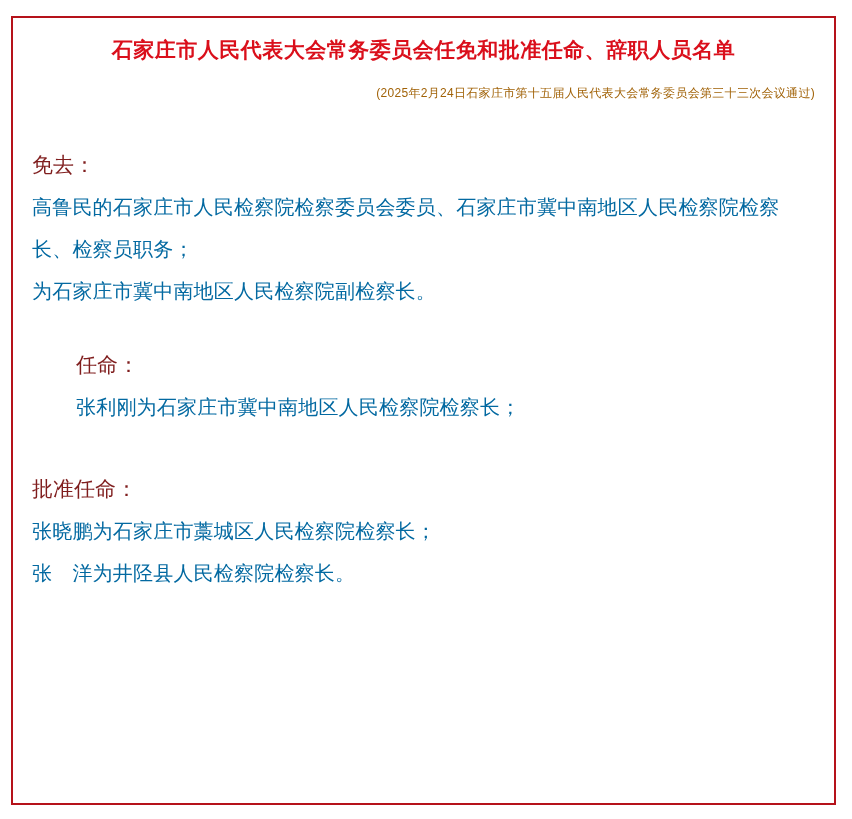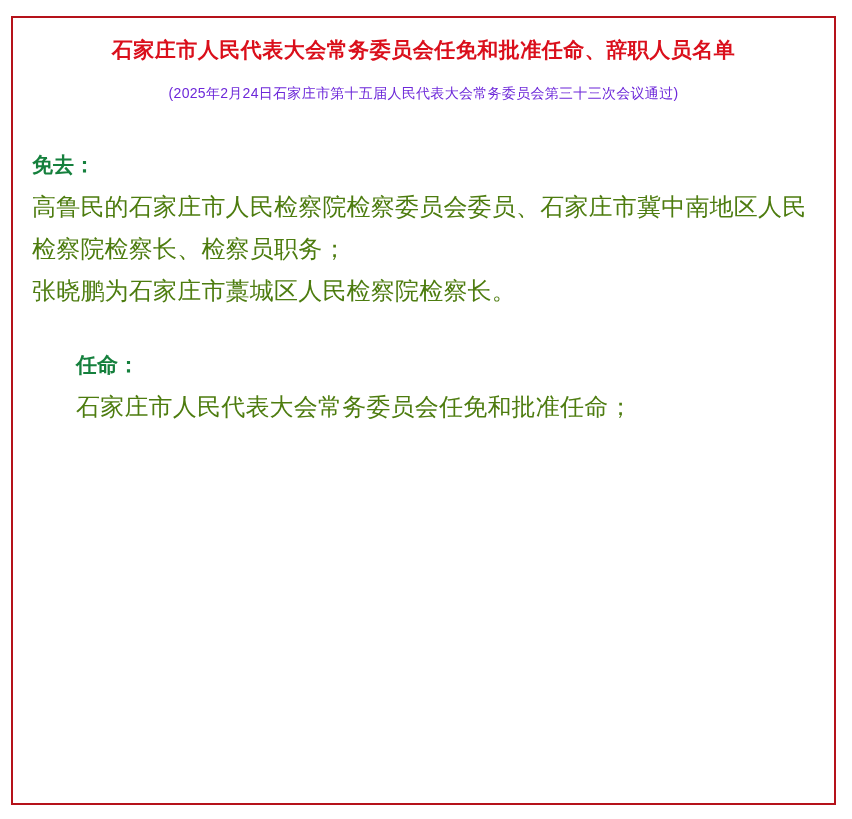--- a/index.html
+++ b/index.html
@@ -31,67 +31,72 @@
     margin: 0;
     font-size: 21px;
     font-weight: bold;
     line-height: 32px;
     text-align: center;
     color: #da0f1b;
     letter-spacing: 0.5px;
   }
   .subtitle {
     margin: 14px 0 0 0;
-    font-size: 14px;
+    font-size: 12px;
     font-weight: normal;
     line-height: 26px;
-    text-align: center;
-    color: #6d28d9;
+    text-align: right;
+    color: #a16207;
     letter-spacing: 0.3px;
   }
   .section { margin: 0; }
   .section-1 { margin-top: 38px; }
   .section-2 { margin-top: 32px; margin-left: 44px; }
   .section-3 { margin-top: 34px; }
   .section-4 { margin-top: 40px; }
   .heading {
     margin: 0;
     font-size: 21px;
-    font-weight: bold;
+    font-weight: normal;
     line-height: 42px;
-    color: #15803d;
+    color: #7f1d1d;
   }
   .para {
     margin: 0;
-    font-size: 24px;
+    font-size: 20px;
     font-weight: normal;
     line-height: 42px;
-    color: #4d7c0f;
+    color: #0369a1;
     letter-spacing: 0.2px;
     word-break: break-all;
     text-align: left;
   }
 </style>
 </head>
 <body>
 
 <div class="canvas">
   <div class="document">
 
     <h1 class="title">石家庄市人民代表大会常务委员会任免和批准任命、辞职人员名单</h1>
 
     <p class="subtitle">(2025年2月24日石家庄市第十五届人民代表大会常务委员会第三十三次会议通过)</p>
 
     <section class="section section-1">
       <h2 class="heading">免去：</h2>
       <p class="para">高鲁民的石家庄市人民检察院检察委员会委员、石家庄市冀中南地区人民检察院检察长、检察员职务；</p>
-      <p class="para">张晓鹏为石家庄市藁城区人民检察院检察长。</p>
+      <p class="para">为石家庄市冀中南地区人民检察院副检察长。</p>
     </section>
 
     <section class="section section-2">
       <h2 class="heading">任命：</h2>
-      <p class="para">石家庄市人民代表大会常务委员会任免和批准任命；</p>
+      <p class="para">张利刚为石家庄市冀中南地区人民检察院检察长；</p>
     </section>
 
 
+    <section class="section section-4">
+      <h2 class="heading">批准任命：</h2>
+      <p class="para">张晓鹏为石家庄市藁城区人民检察院检察长；</p>
+      <p class="para">张　洋为井陉县人民检察院检察长。</p>
+    </section>
 
   </div>
 </div>
 
 </body></html>

